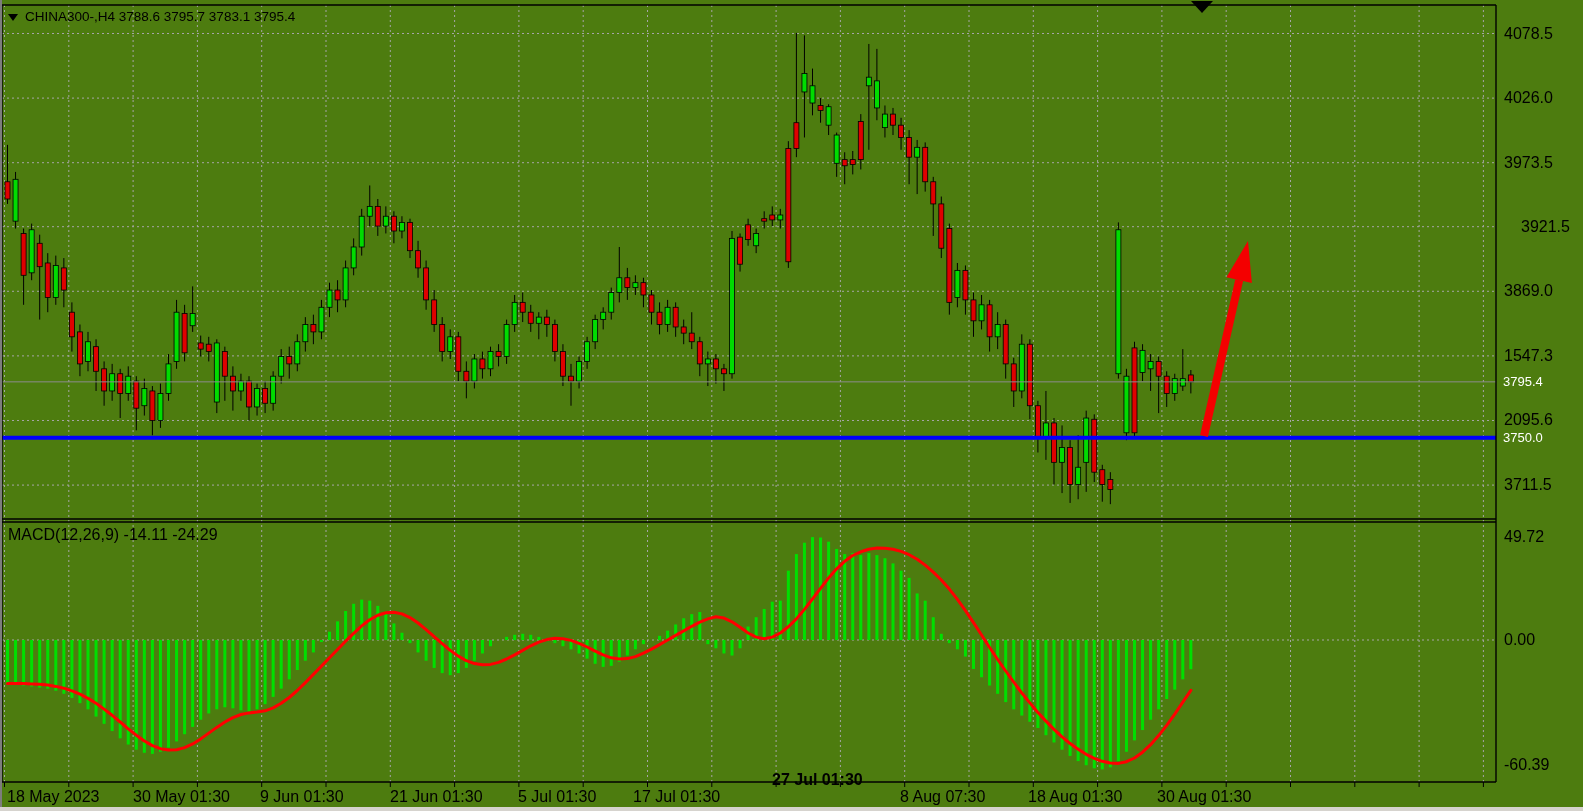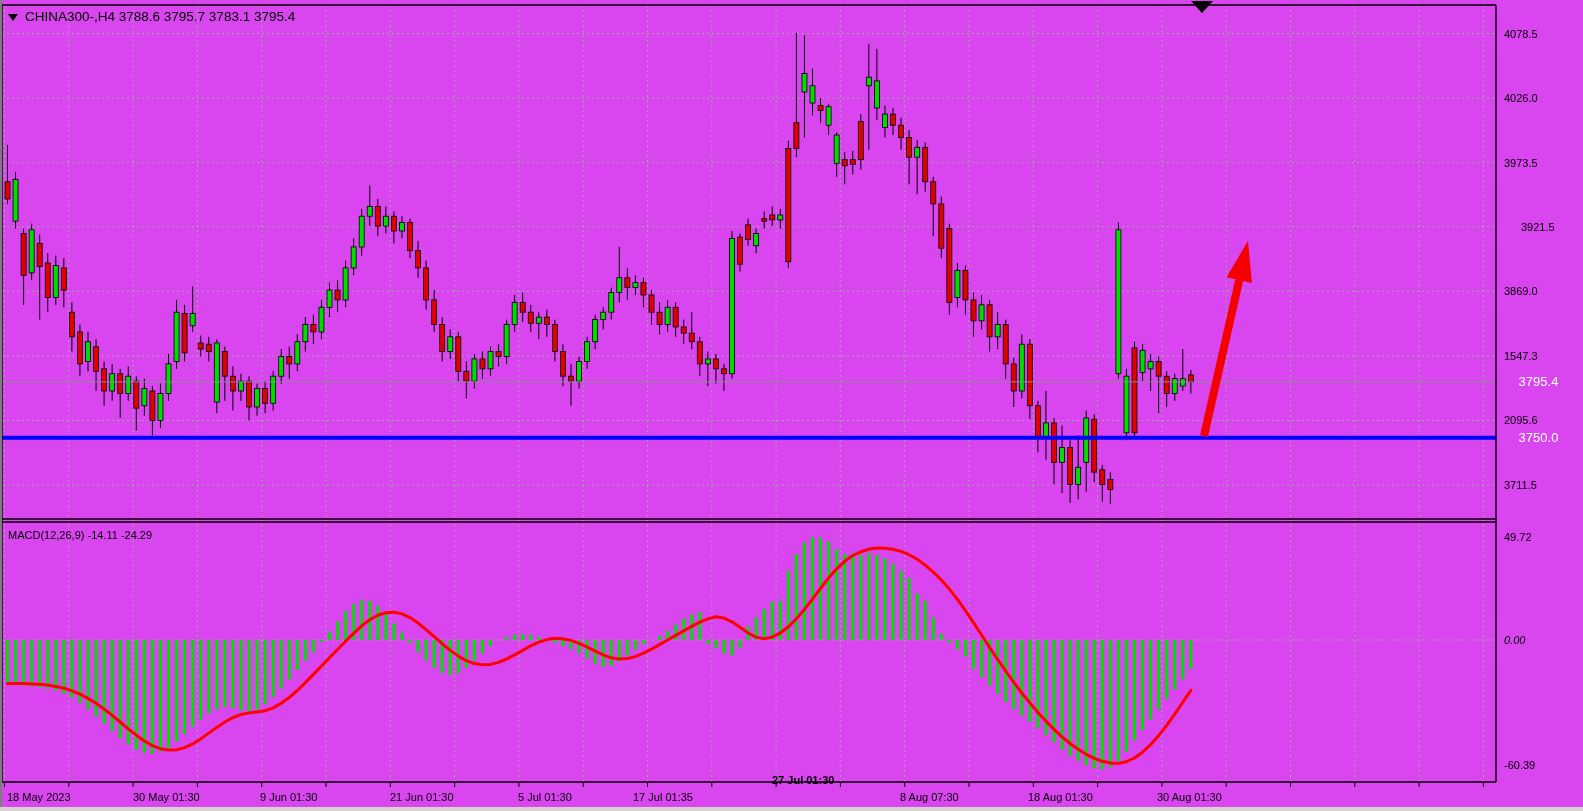--- a/index.html
+++ b/index.html
@@ -1,19 +1,19 @@
 <!DOCTYPE html>
 <html><head>
 <meta charset="utf-8">
 <style>
   html,body{margin:0;padding:0;background:#fff;}
-  #stage{position:relative;width:1583px;height:811px;background:#d946ef;overflow:hidden;
-         font-family:"Liberation Sans",sans-serif;text-align:center;}
+  #stage{position:relative;width:1583px;height:811px;background:#4d7c0f;overflow:hidden;
+         font-family:"Liberation Sans",sans-serif;}
   #plot{position:absolute;left:0;top:0;}
-  .txt{position:absolute;font-size:11px;color:#000;white-space:nowrap;line-height:16px;}
+  .txt{position:absolute;font-size:16px;color:#000;white-space:nowrap;line-height:16px;}
   #title{left:8px;top:9px;display:flex;align-items:center;gap:7px;font-size:13.5px;}
   #macd-label{left:8px;top:527px;}
   .badge{position:absolute;left:1497px;width:77px;height:17px;color:#fff;
          font-size:13px;line-height:17px;padding-left:6px;box-sizing:border-box;}
   #price-badge{top:373px;}
   #level-badge{top:429px;}
   .tri{display:inline-block;width:0;height:0;border-left:5px solid transparent;
        border-right:5px solid transparent;border-top:7px solid #000;}
   #left-edge{position:absolute;left:0;top:0;width:2px;height:807px;background:#7d7d7d;}
   #bottom-edge{position:absolute;left:0;top:807px;width:1583px;height:4px;background:#d6d3ce;}
@@ -570,30 +570,30 @@
       <div class="txt" style="left: 1504px; top: 90.1012px;">4026.0</div>
       <div class="txt" style="left: 1504px; top: 154.702px;">3973.5</div>
       <div class="txt" style="left: 1504px; top: 218.688px; margin-left: 17px;">3921.5</div>
       <div class="txt" style="left: 1504px; top: 283.29px;">3869.0</div>
       <div class="txt" style="left: 1504px; top: 347.891px;">1547.3</div>
       <div class="txt" style="left: 1504px; top: 412.492px;">2095.6</div>
       <div class="txt" style="left: 1504px; top: 477.093px;">3711.5</div>
     </div>
   <div id="macd-axis-labels">
       <div class="txt" style="left: 1504px; top: 529.08px;">49.72</div>
-      <div class="txt" style="left: 1504px; top: 632px; font-style: italic;">0.00</div>
+      <div class="txt" style="left: 1504px; top: 632px;">0.00</div>
       <div class="txt" style="left: 1504px; top: 757.007px;">-60.39</div>
     </div>
   <div id="time-labels">
       <div class="txt" style="left: 7px; top: 789px;">18 May 2023</div>
       <div class="txt" style="left: 133px; top: 789px;">30 May 01:30</div>
       <div class="txt" style="left: 260px; top: 789px;">9 Jun 01:30</div>
       <div class="txt" style="left: 390px; top: 789px;">21 Jun 01:30</div>
       <div class="txt" style="left: 518px; top: 789px;">5 Jul 01:30</div>
-      <div class="txt" style="left: 633px; top: 789px;">17 Jul 01:35</div>
+      <div class="txt" style="left: 633px; top: 789px;">17 Jul 01:30</div>
       <div class="txt" style="left: 772px; top: 772px; font-weight: bold;">27 Jul 01:30</div>
       <div class="txt" style="left: 900px; top: 789px;">8 Aug 07:30</div>
       <div class="txt" style="left: 1028px; top: 789px;">18 Aug 01:30</div>
       <div class="txt" style="left: 1157px; top: 789px;">30 Aug 01:30</div>
     </div>
 
   <div id="left-edge"></div>
   <div id="bottom-edge"></div>
 </div>
 

